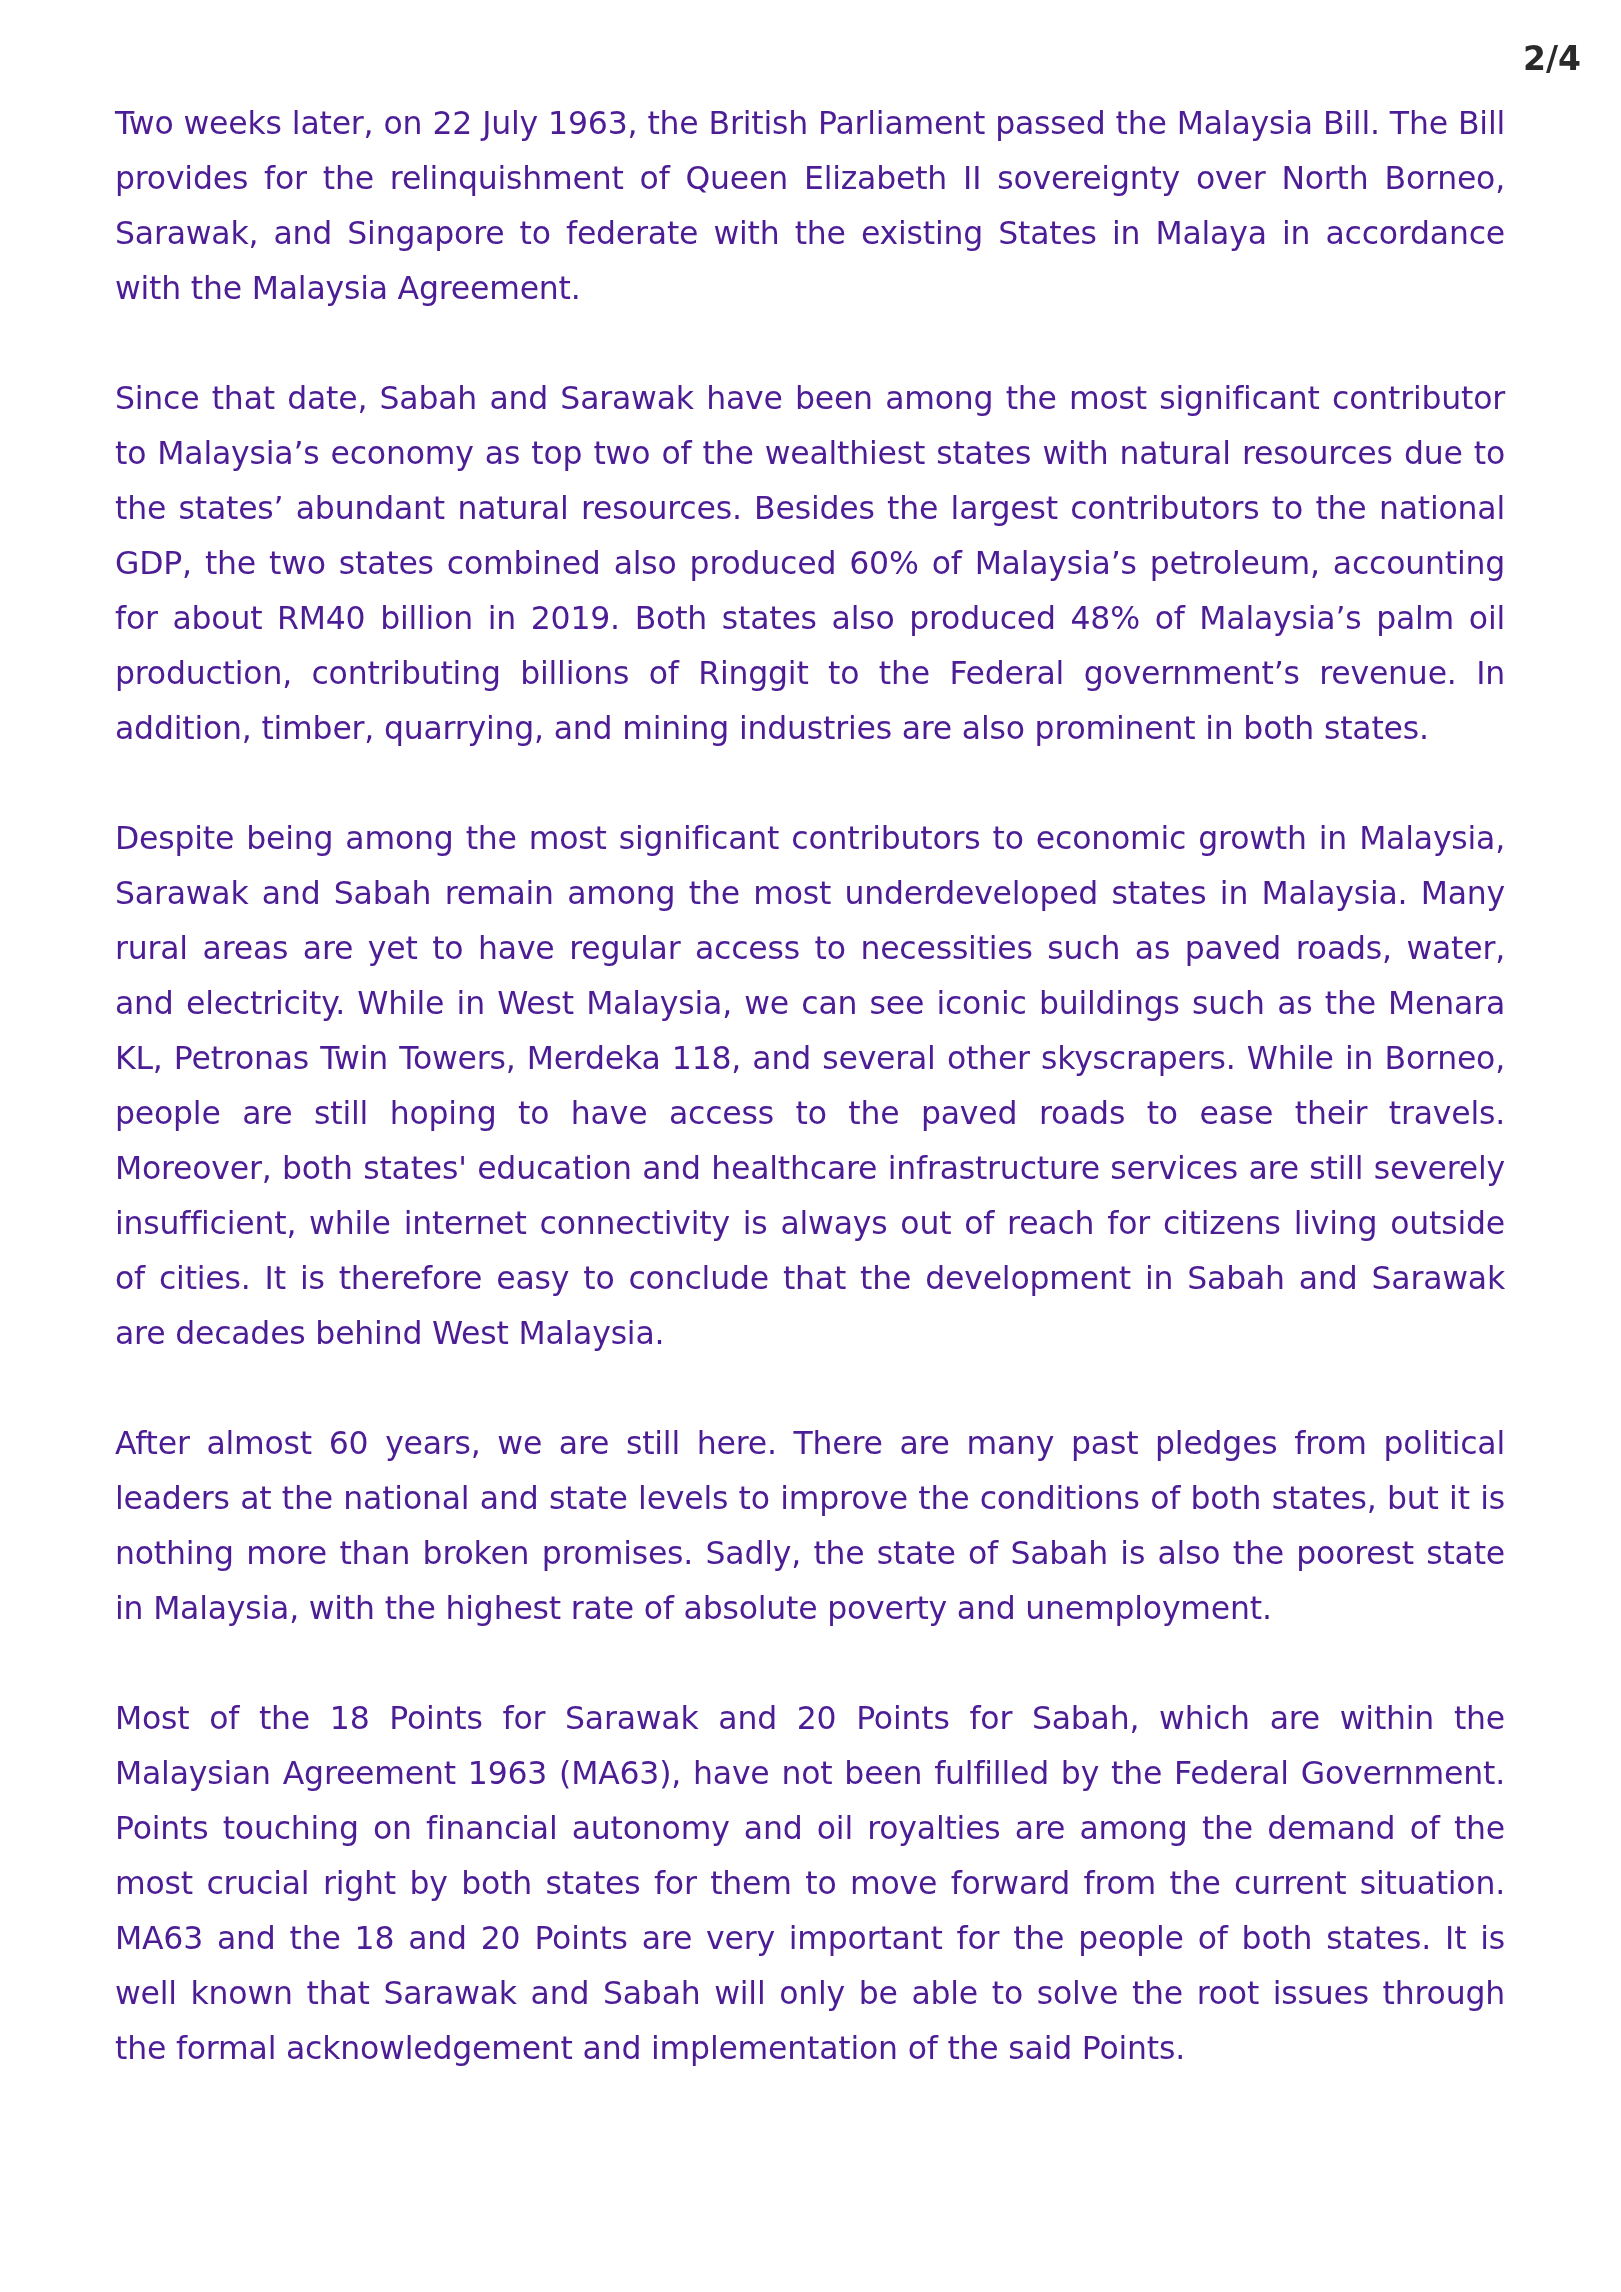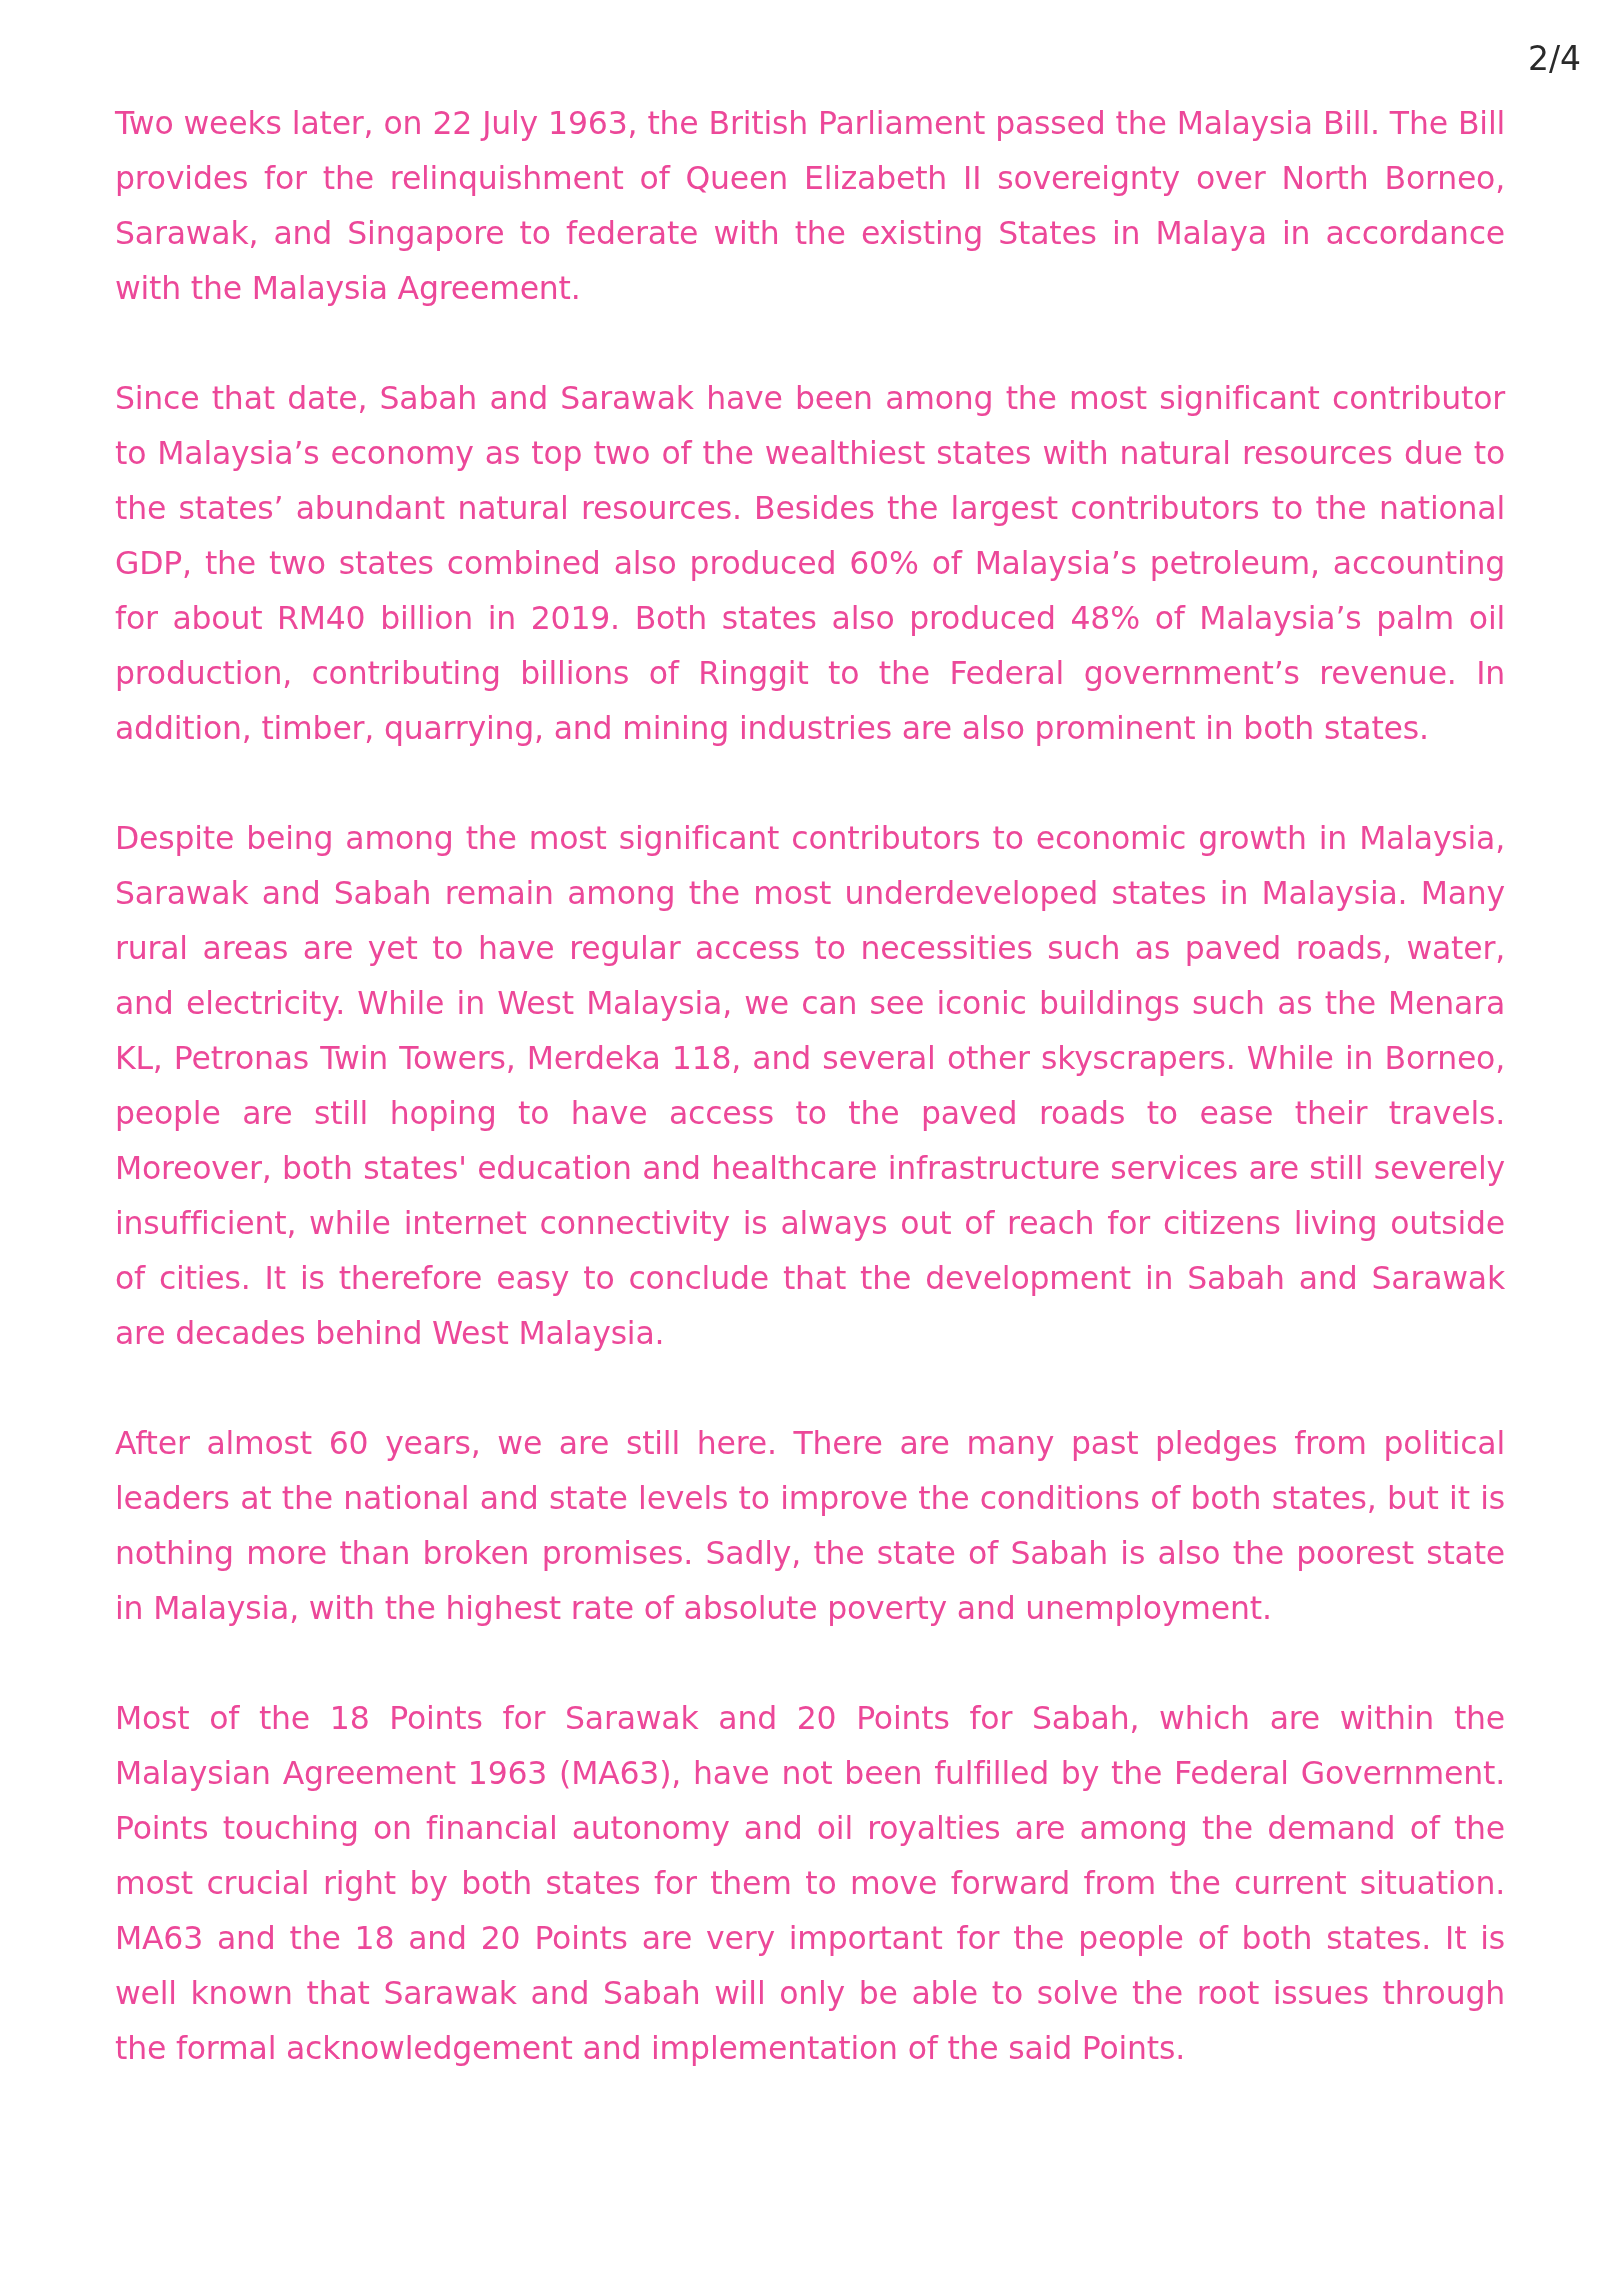--- a/index.html
+++ b/index.html
@@ -14,39 +14,39 @@
       overflow: hidden;
       color: #1a1a1a;
       font-family: "DejaVu Sans", sans-serif;
     }
     .page-number {
       position: absolute;
       top: 39px;
       right: 40px;
       font-family: "DejaVu Sans", sans-serif;
       font-size: 33px;
-      font-weight: 400;
+      font-weight: 700;
       color: #2a2a2a;
       letter-spacing: 0px;
     }
     .content {
       position: absolute;
       top: 96px;
       left: 115px;
       width: 1390px;
     }
     .para {
       margin: 0 0 55px 0;
       font-size: 31.5px;
       line-height: 55px;
       text-align: justify;
       text-align-last: left;
       letter-spacing: -0.2px;
       word-spacing: 0px;
-      color: #ec4899;
+      color: #4c1d95;
     }
   </style>
 </head>
 <body>
 
 <div class="page-number">2/4</div>
 
 <div class="content">
   <p class="para">Two weeks later, on 22 July 1963, the British Parliament passed the Malaysia Bill. The Bill provides for the relinquishment of Queen Elizabeth II sovereignty over North Borneo, Sarawak, and Singapore to federate with the existing States in Malaya in accordance with the Malaysia Agreement.</p>
   <p class="para">Since that date, Sabah and Sarawak have been among the most significant contributor to Malaysia’s economy as top two of the wealthiest states with natural resources due to the states’ abundant natural resources. Besides the largest contributors to the national GDP, the two states combined also produced 60% of Malaysia’s petroleum, accounting for about RM40 billion in 2019. Both states also produced 48% of Malaysia’s palm oil production, contributing billions of Ringgit to the Federal government’s revenue. In addition, timber, quarrying, and mining industries are also prominent in both states.</p>

